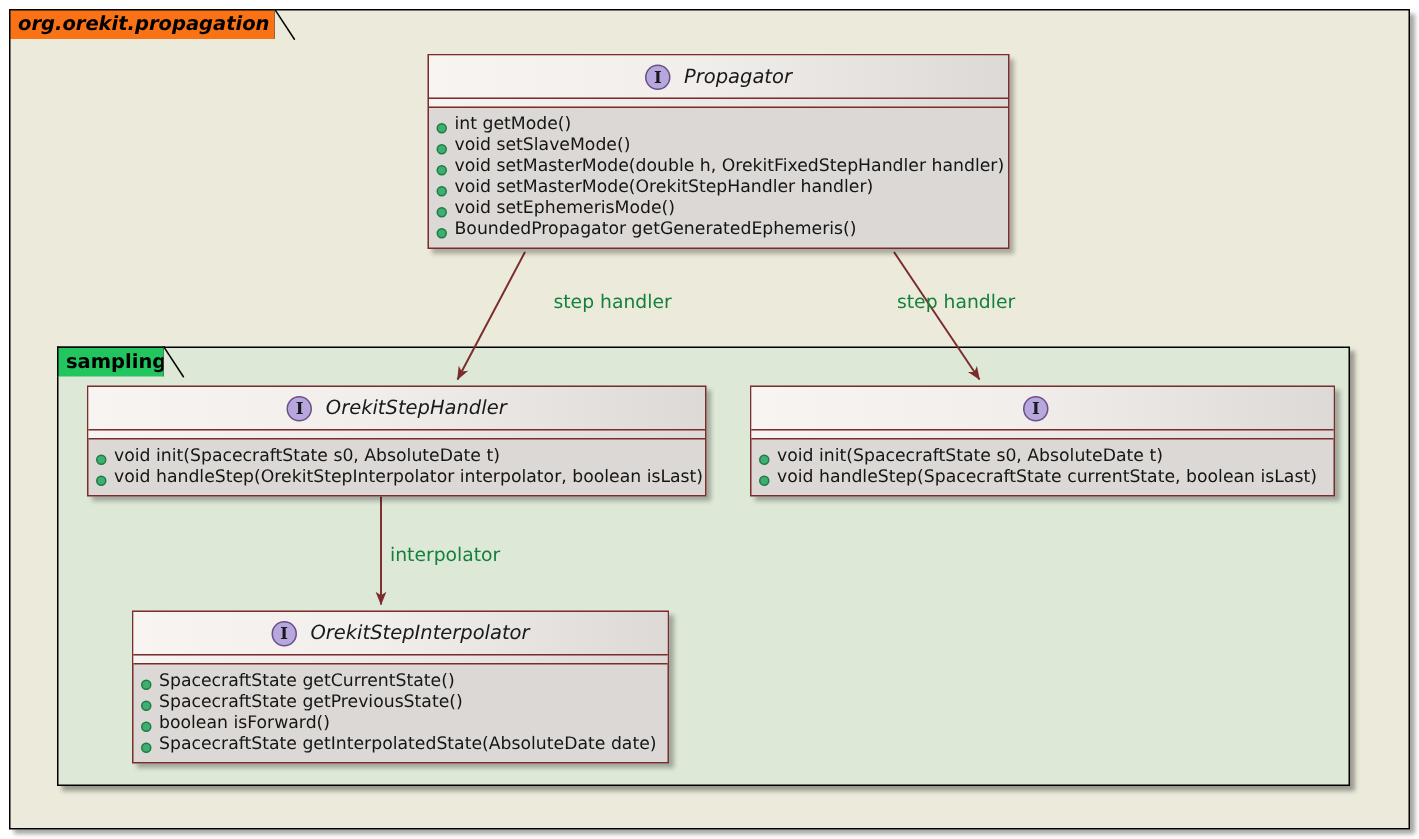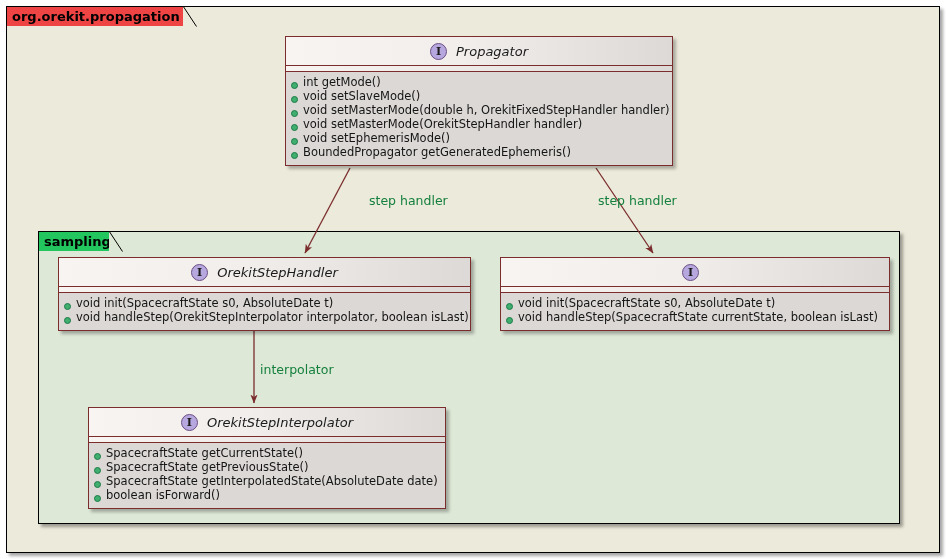--- a/index.html
+++ b/index.html
@@ -48,22 +48,23 @@
   }
 
   #pkg-outer {
     left: 6px;  top: 6px;
     width: 934px; height: 547px;
     background: #ecebdb;
   }
   #pkg-outer-tab {
     left: 6px; top: 6px;
     width: 178px; height: 20px;
-    background: #ef4444;
+    background: #f97316;
     z-index: 4;
+    font-style: italic;
   }
   #pkg-outer-tab-slash {
     left: 183px; top: 6px;
     width: 14px; height: 21px;
     z-index: 4;
   }
 
   #pkg-inner {
     left: 38px; top: 231px;
     width: 862px; height: 293px;
@@ -296,22 +297,22 @@
       <div class="uml-member">
         <span class="vis-dot"></span>
         <span class="member-text">SpacecraftState getCurrentState()</span>
       </div>
       <div class="uml-member">
         <span class="vis-dot"></span>
         <span class="member-text">SpacecraftState getPreviousState()</span>
       </div>
       <div class="uml-member">
         <span class="vis-dot"></span>
+        <span class="member-text">boolean isForward()</span>
+      </div>
+      <div class="uml-member">
+        <span class="vis-dot"></span>
         <span class="member-text">SpacecraftState getInterpolatedState(AbsoluteDate date)</span>
       </div>
-      <div class="uml-member">
-        <span class="vis-dot"></span>
-        <span class="member-text">boolean isForward()</span>
-      </div>
     </div>
   </div>
 
 </div>
 
 </body></html>

